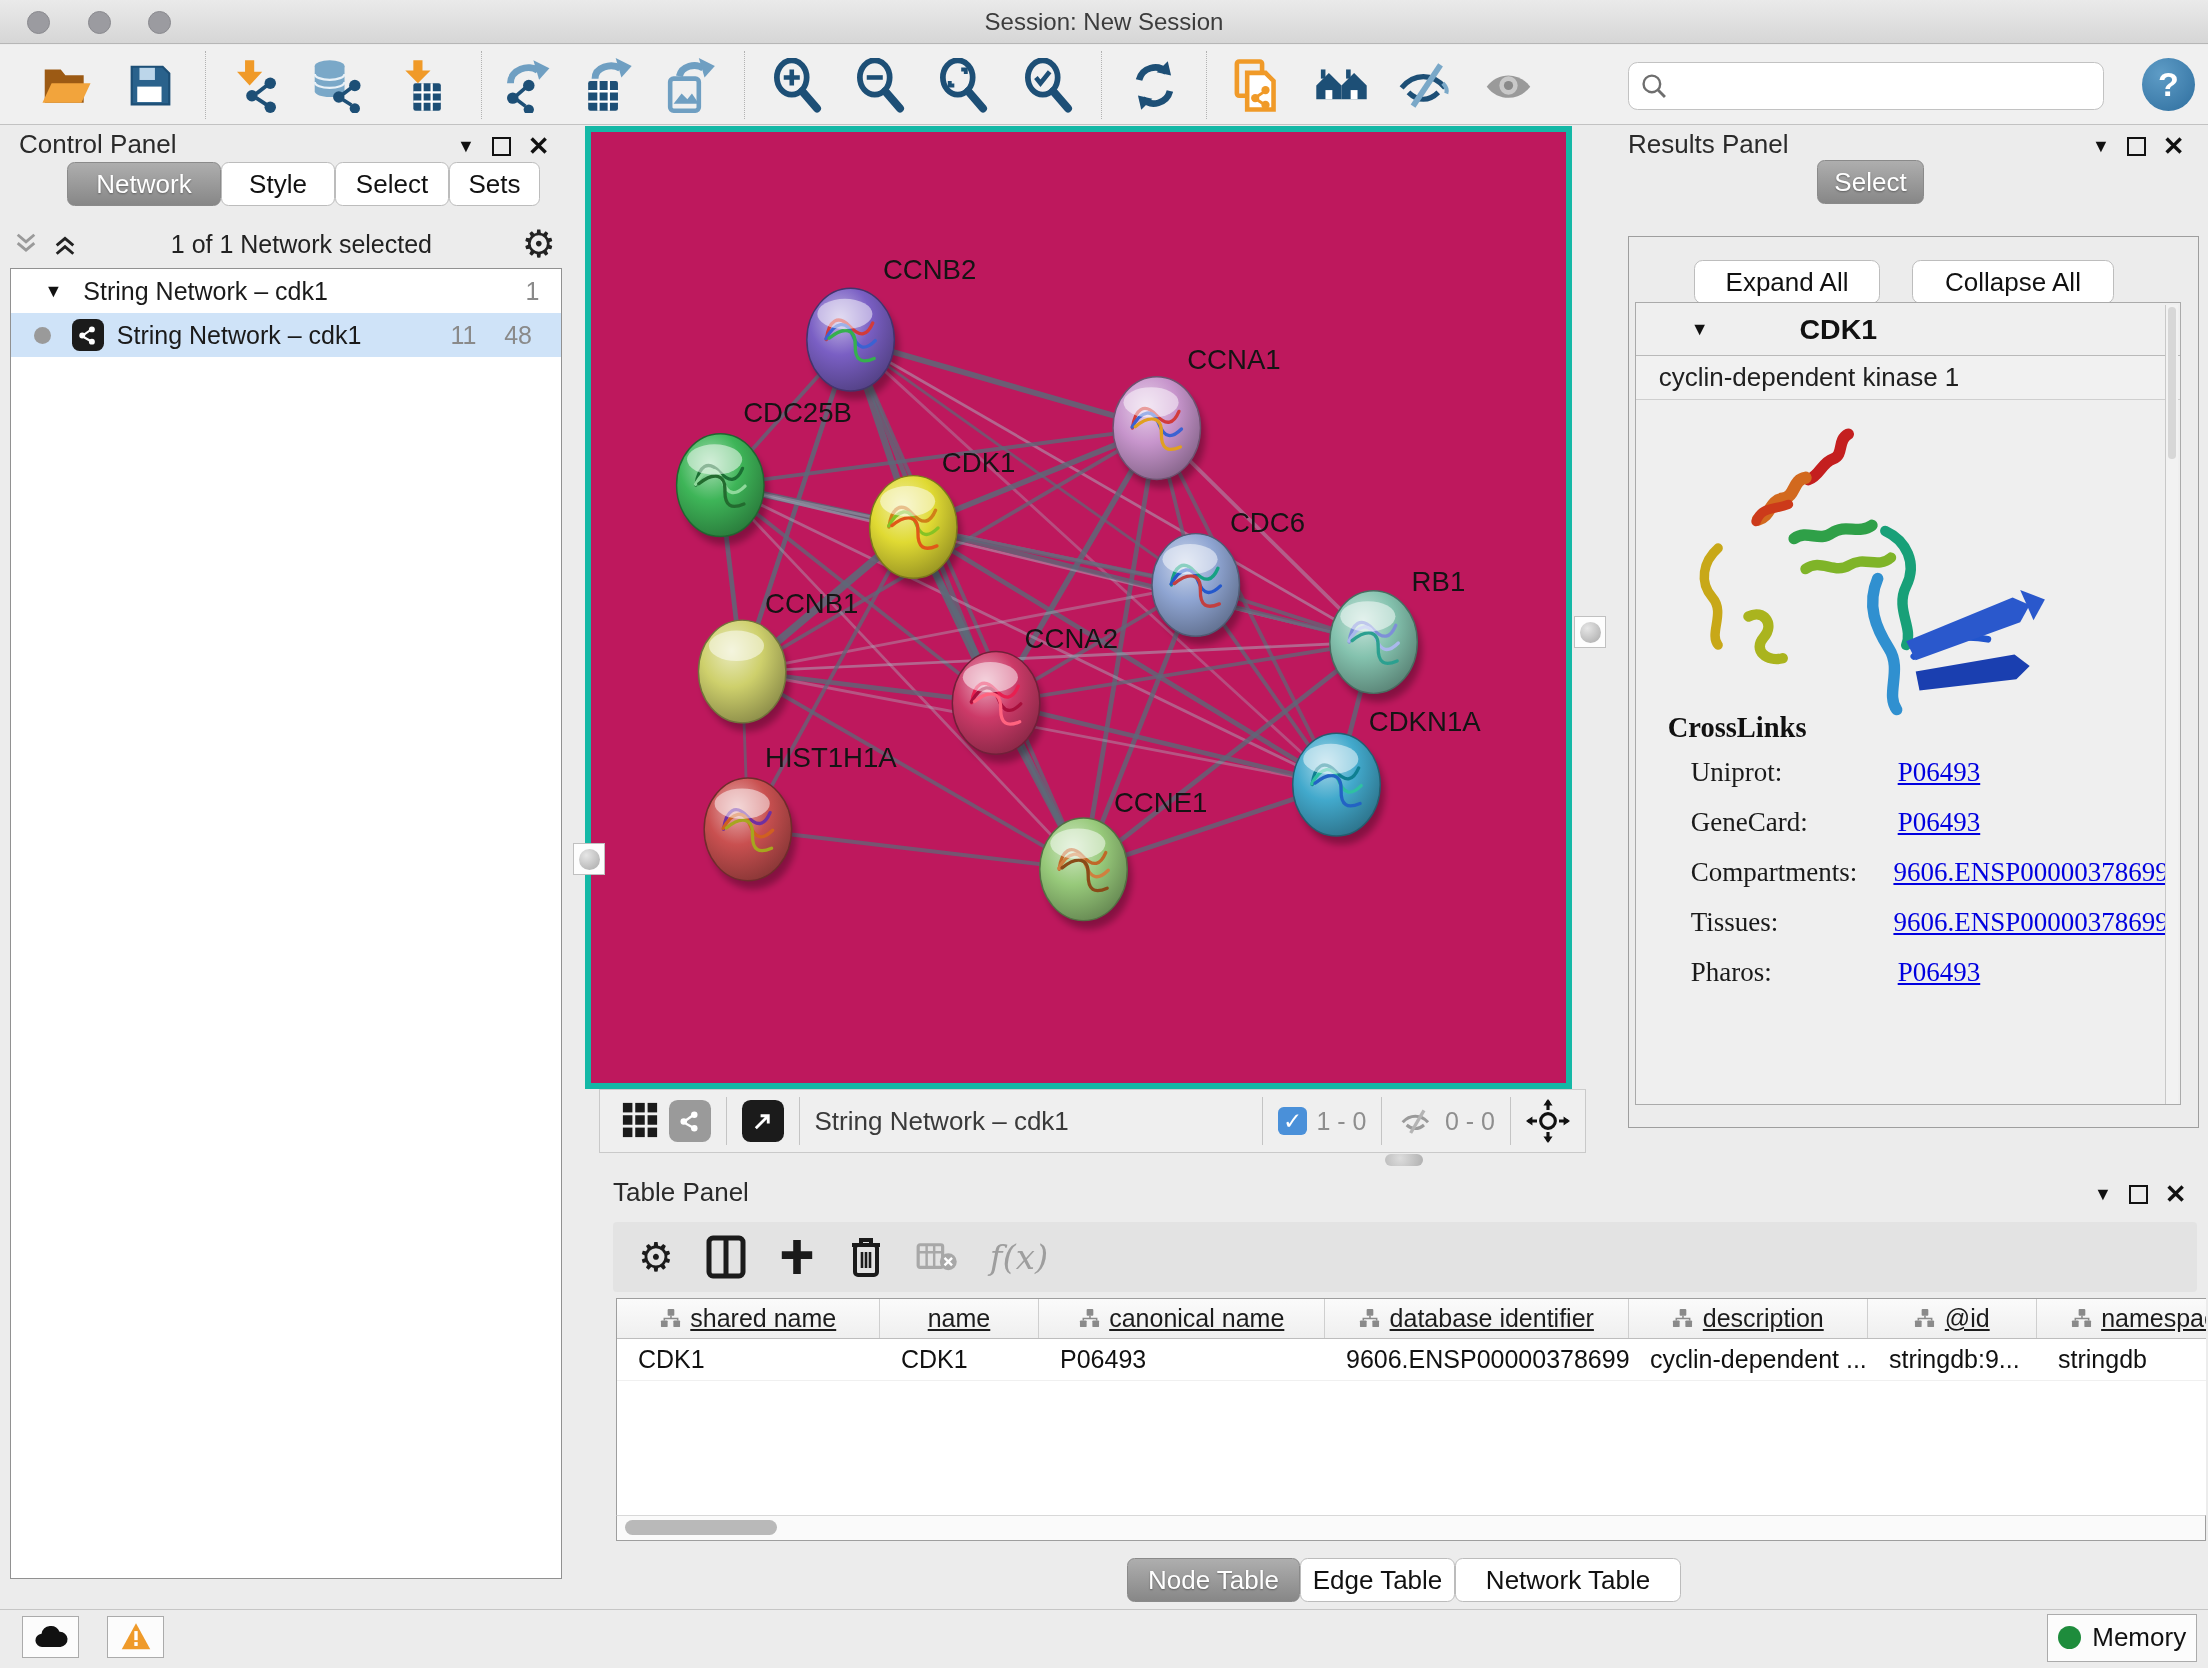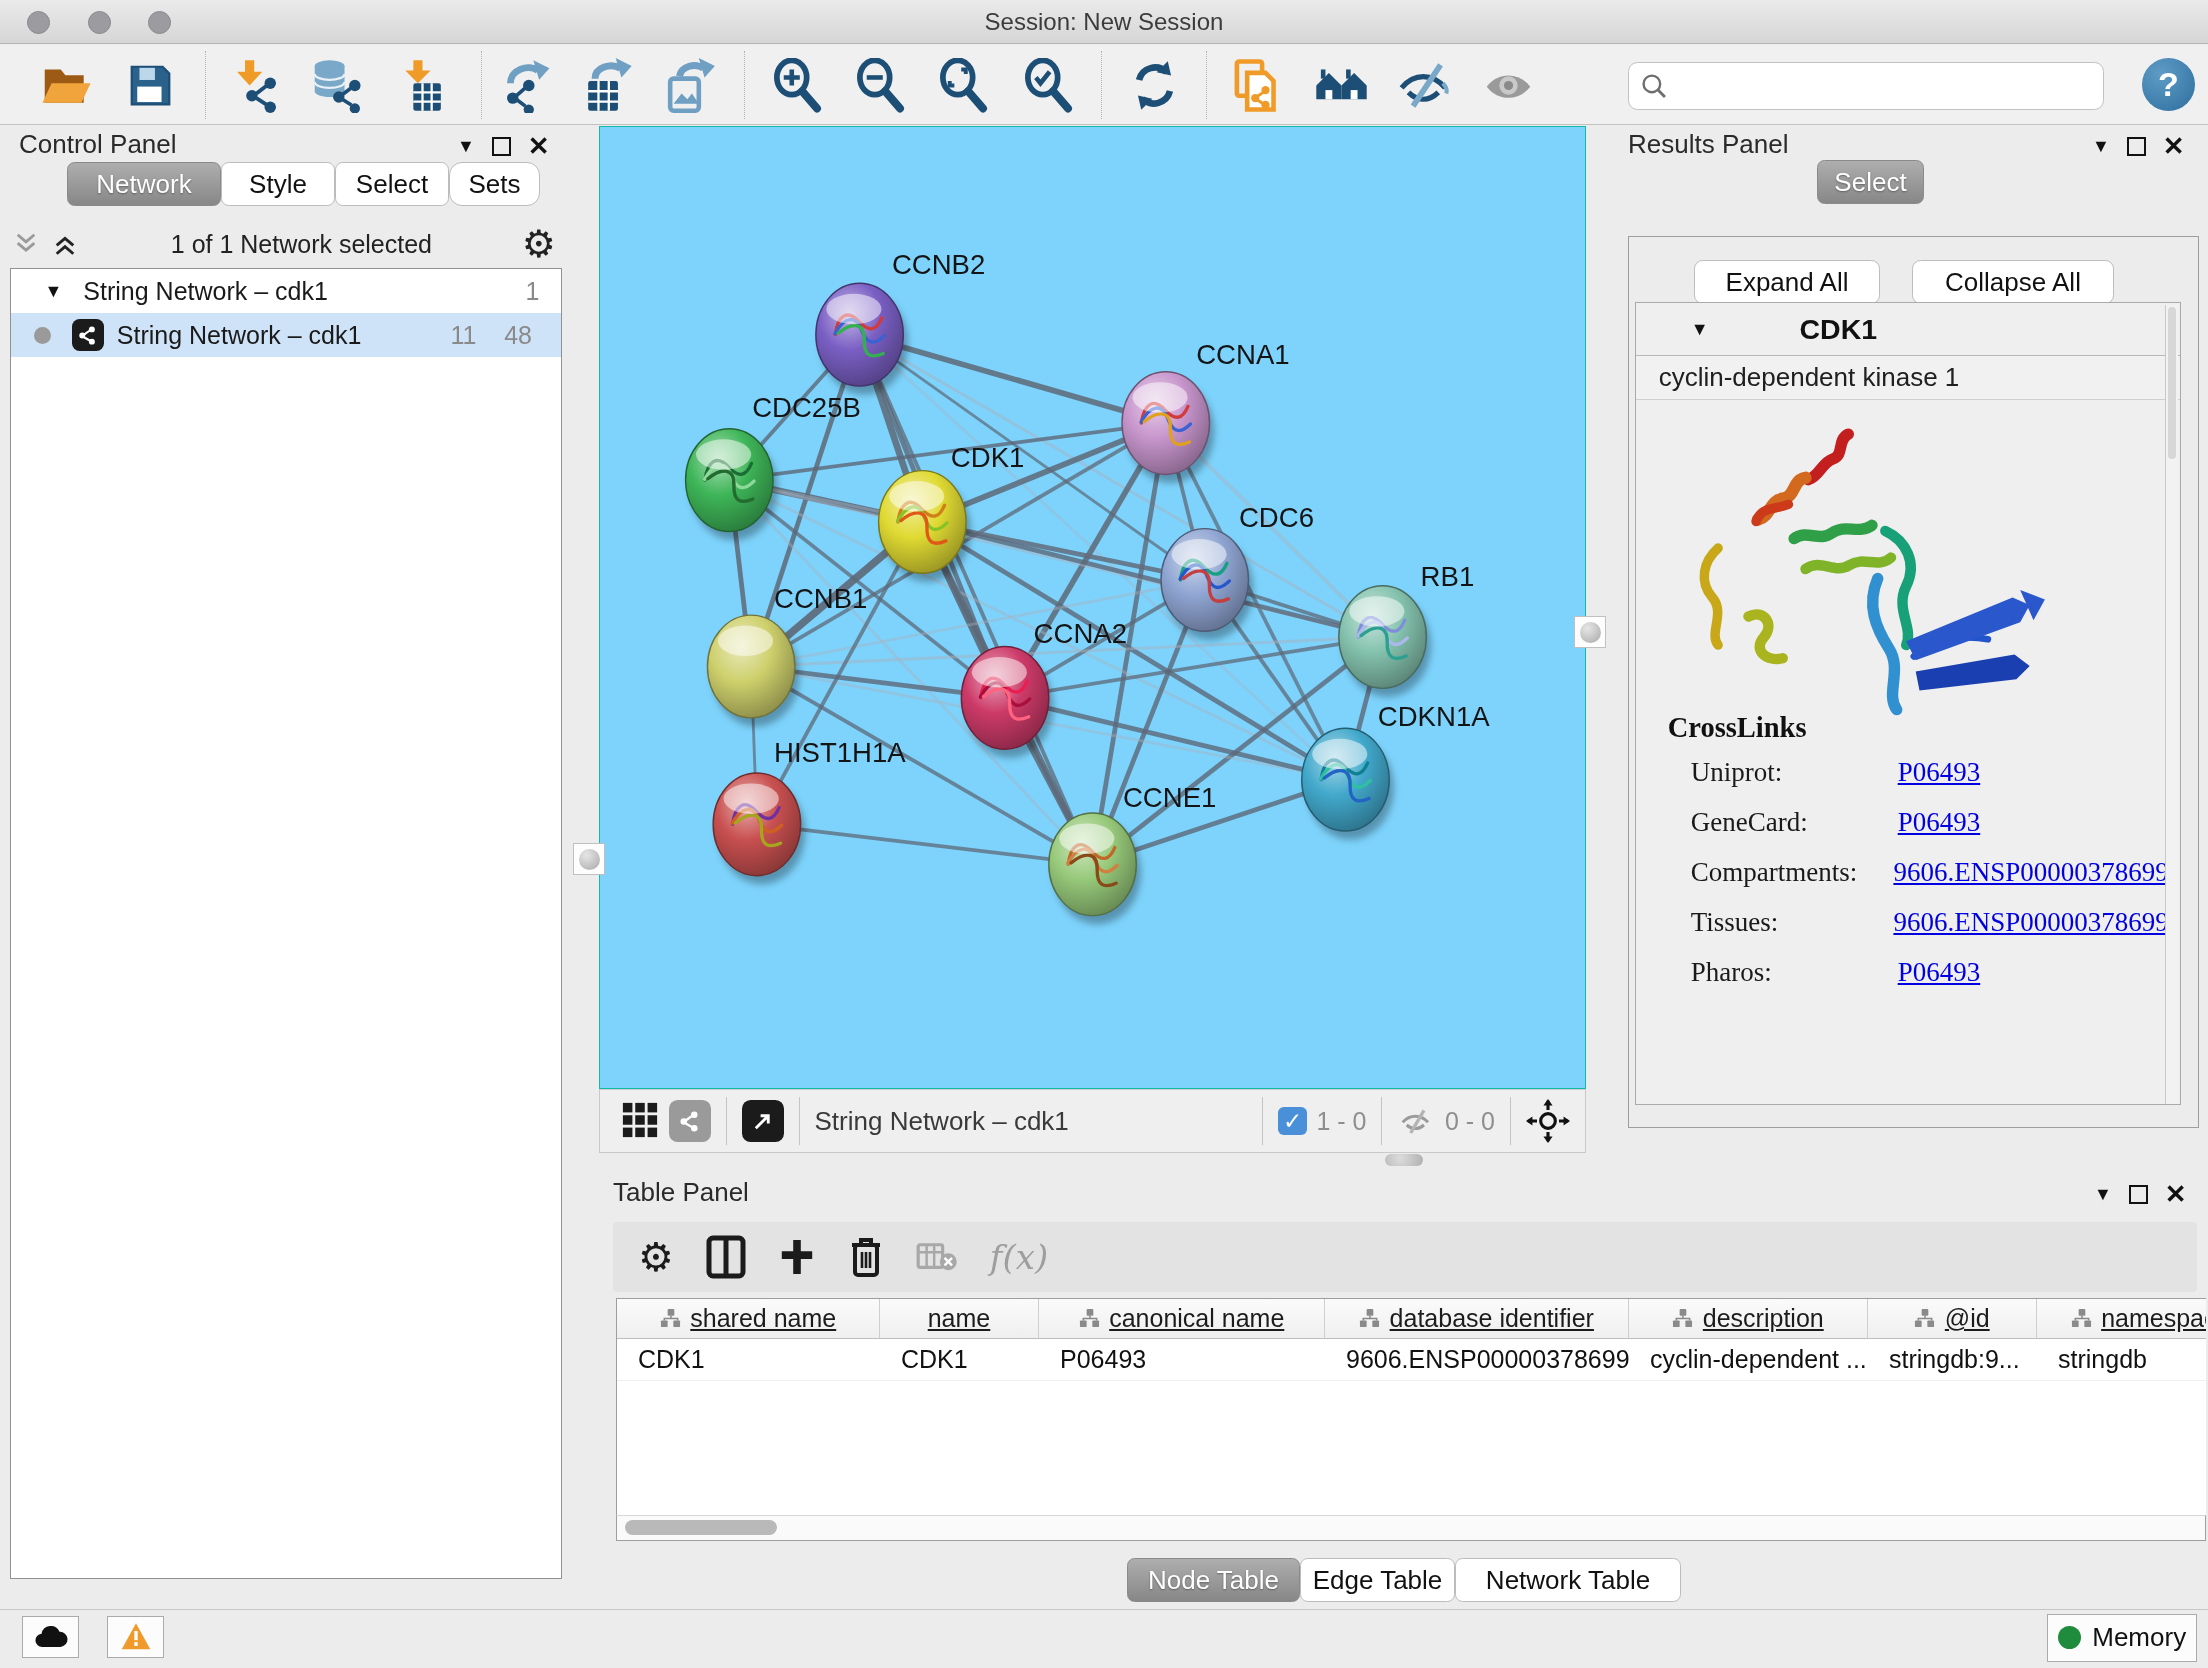--- a/index.html
+++ b/index.html
@@ -45,22 +45,22 @@
   .cp-toolrow { position:absolute; left:9.5px; top:221px; width:552px; height:46px; display:flex; align-items:center; }
   .cp-list { position:absolute; left:9.5px; top:268px; width:552px; height:1311px;
     background:#fff; border:1.9px solid #919191; }
   .net-row { position:relative; height:44px; display:flex; align-items:center; font-size:25px; color:#1a1a1a; }
   .net-row .cnt { position:absolute; color:#8a8a8a; }
   .net-row.child { background:#cfe3f8; }
   .share-badge { width:32px; height:32px; background:#1b1b1b; border-radius:7.6px; display:flex;
     align-items:center; justify-content:center; margin-right:13.3px; }
 
   
-  .canvas-wrap { position:absolute; left:599px; top:126px; width:987px; height:963px;
-    background:#7dd3fc; border:1px solid #14b8a6; }
+  .canvas-wrap { position:absolute; left:585px; top:126px; width:987px; height:963px;
+    background:#be185d; border:6px solid #14b8a6; }
   .net-toolbar { position:absolute; left:599px; top:1089px; width:987px; height:64px;
     background:#efefef; border:1px solid #c9c9c9; border-top:1px solid #cdcdcd; display:flex; align-items:center; }
   .nt-sep { height:48px; border-left:1px solid #c4c4c4; margin:0 15px; }
   .nt-title { font-size:26px; color:#3a3a3a; }
   .nt-count { font-size:25px; color:#8e8e8e; margin-left:9.5px; }
   .blk-btn { width:42px; height:42px; background:#1b1b1b; border-radius:8.6px; display:flex;
     align-items:center; justify-content:center; }
   .gray-btn { width:42px; height:42px; background:#9a9a9a; border-radius:8.6px; display:flex;
     align-items:center; justify-content:center; margin-left:9.5px; }
   .checkbox { width:28.5px; height:28.5px; background:#4a90d9; border-radius:5.7px; color:#fff;
@@ -310,21 +310,21 @@
   </div>
   <div class="tab sel" style="left:67px; top:162px; width:154px;">
       <span>Network</span>
     </div>
   <div class="tab" style="left:221px; top:162px; width:114px;">
       <span>Style</span>
     </div>
   <div class="tab" style="left:335px; top:162px; width:114px;">
       <span>Select</span>
     </div>
-  <div class="tab" style="left:449px; top:162px; width:91px;border-radius:13px;">
+  <div class="tab" style="left:449px; top:162px; width:91px;">
       <span>Sets</span>
     </div>
 
   <div class="cp-toolrow">
     <svg width="32" height="28.5" viewBox="0 0 24 24">
       <path d="M5 4l7 6 7-6M5 11l7 6 7-6" fill="none" stroke="#9a9a9a" stroke-width="2.4"></path>
       </svg>
     <svg width="32" height="28.5" viewBox="0 0 24 24" style="margin-left:7.6px">
       <path d="M5 20l7-6 7 6M5 13l7-6 7 6" fill="none" stroke="#222" stroke-width="2.4"></path>
       </svg>

